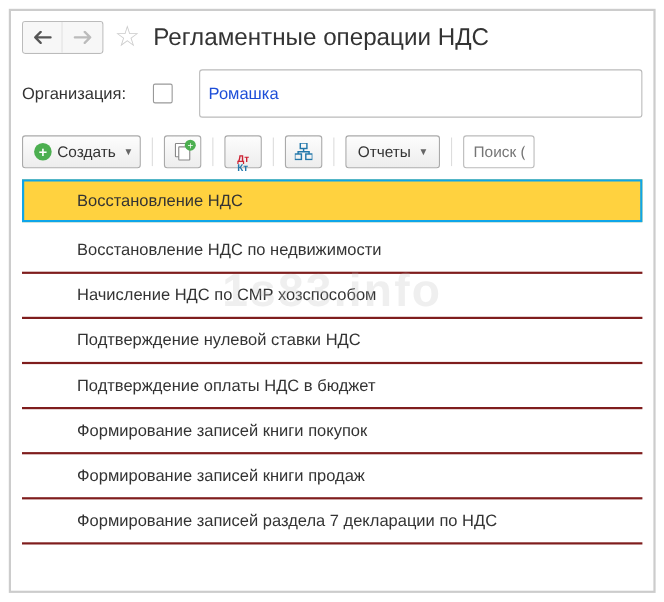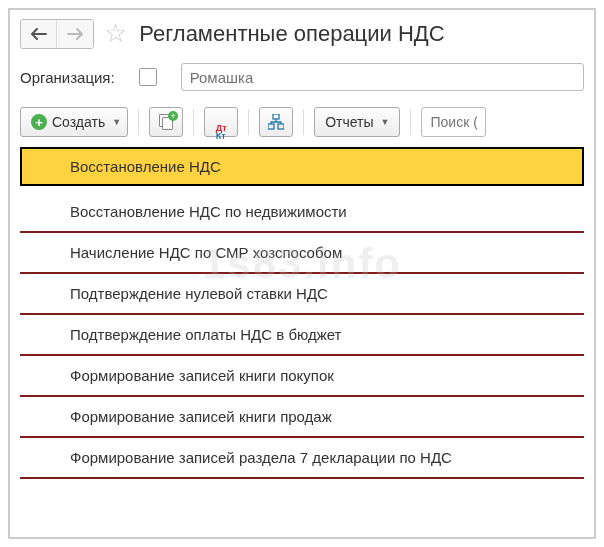--- a/index.html
+++ b/index.html
@@ -72,26 +72,26 @@
     }
     .checkbox {
       width: 18px;
       height: 18px;
       border: 1px solid #999;
       border-radius: 2px;
       background: #fff;
     }
     .org-input {
       flex: 1;
-      height: 28px;
+      height: 44px;
       border: 1px solid #bbb;
       border-radius: 3px;
       padding: 0 8px;
       font-size: 15px;
-      color: #737373;
+      color: #1d4ed8;
     }
     .toolbar {
       display: flex;
       align-items: center;
       padding: 6px 10px 10px 10px;
       gap: 10px;
     }
     .toolbar-divider {
       width: 1px;
       height: 26px;
@@ -150,21 +150,21 @@
     }
     .menu-item {
       padding: 11px 0 11px 50px;
       font-size: 15px;
       color: #333;
       cursor: pointer;
       border-bottom: 2px solid #7f1d1d;
     }
     .menu-item.highlighted {
       background: #ffd23f;
-      border: 2px solid #000000;
+      border: 2px solid #0ea5e9;
       padding: 9px 0 9px 48px;
       margin: 0 0 6px 0;
     }
     .dtkt-icon {
       font-size: 9px;
       line-height: 8px;
       font-weight: bold;
       text-align: left;
     }
     .dtkt-icon .dt { color: #c23; margin-top: 19px; }

